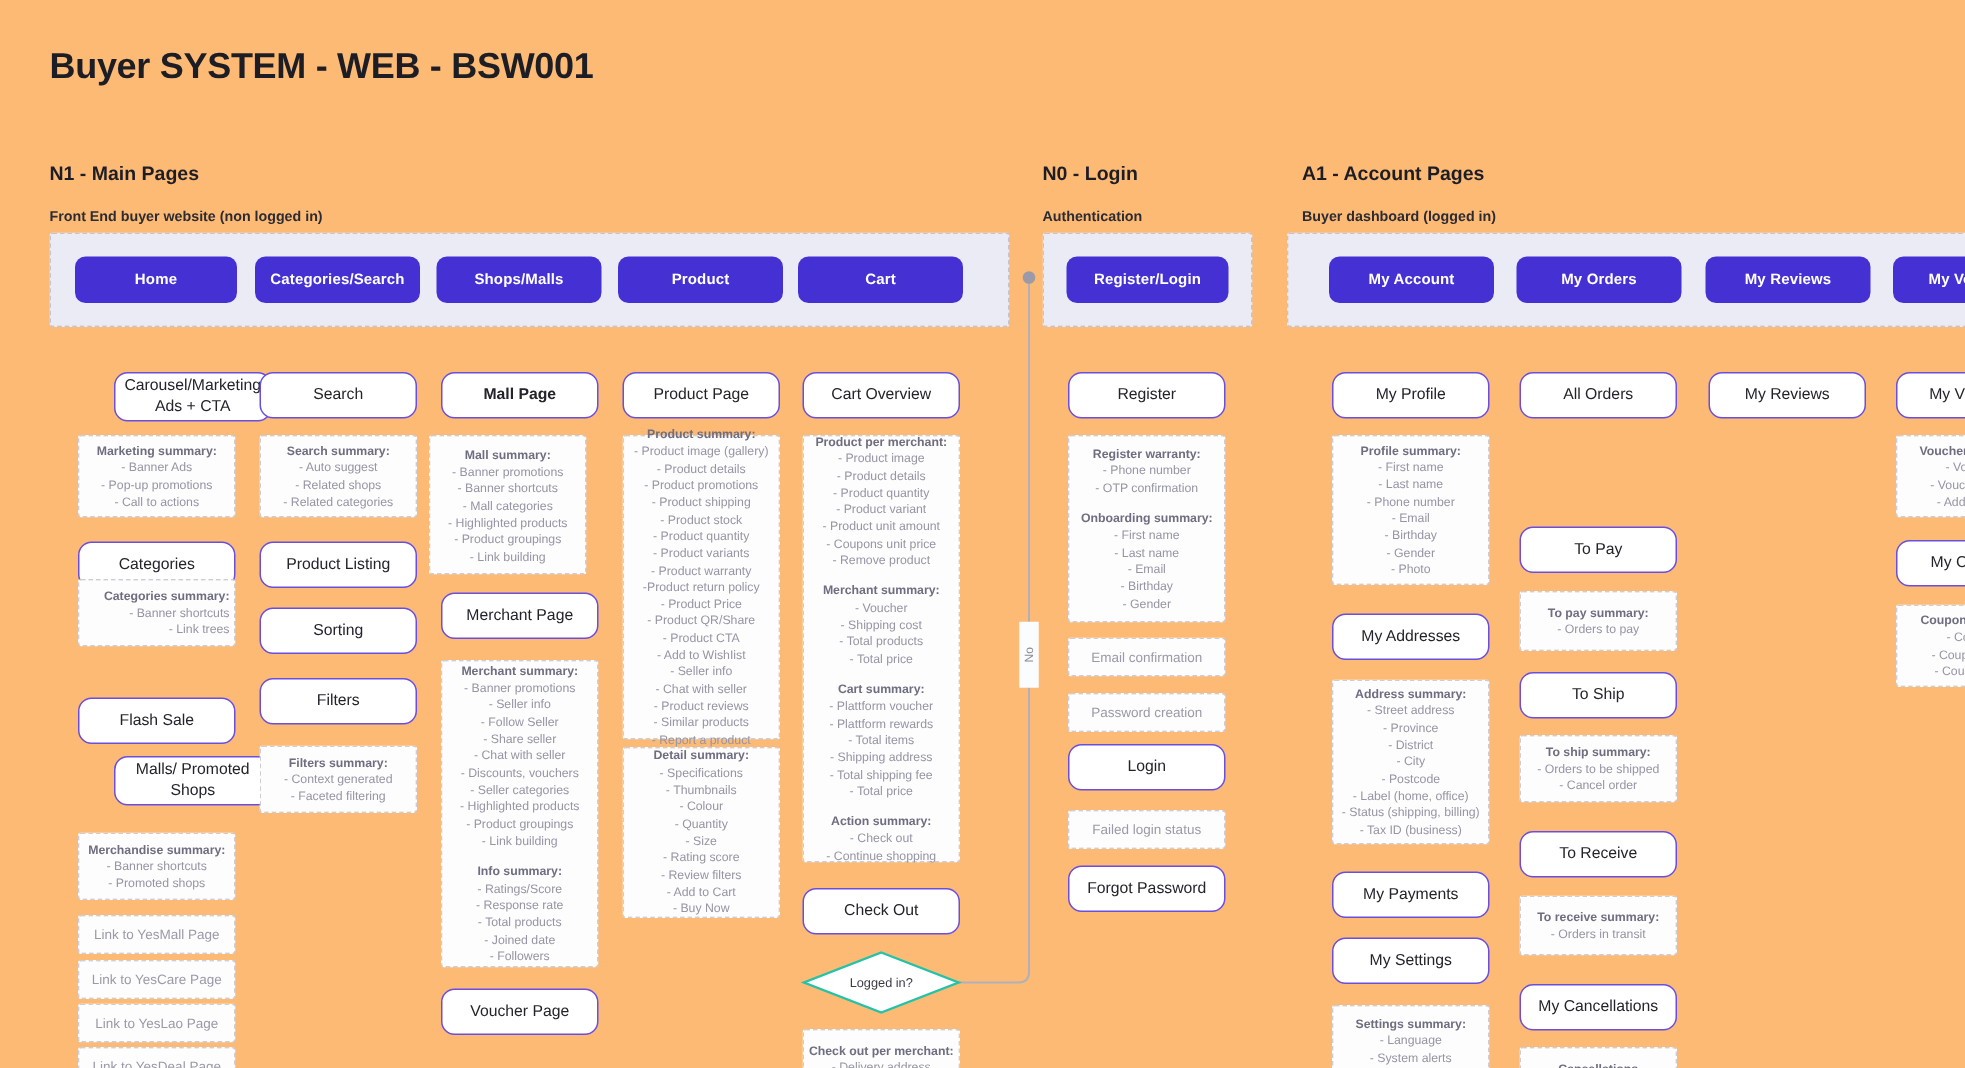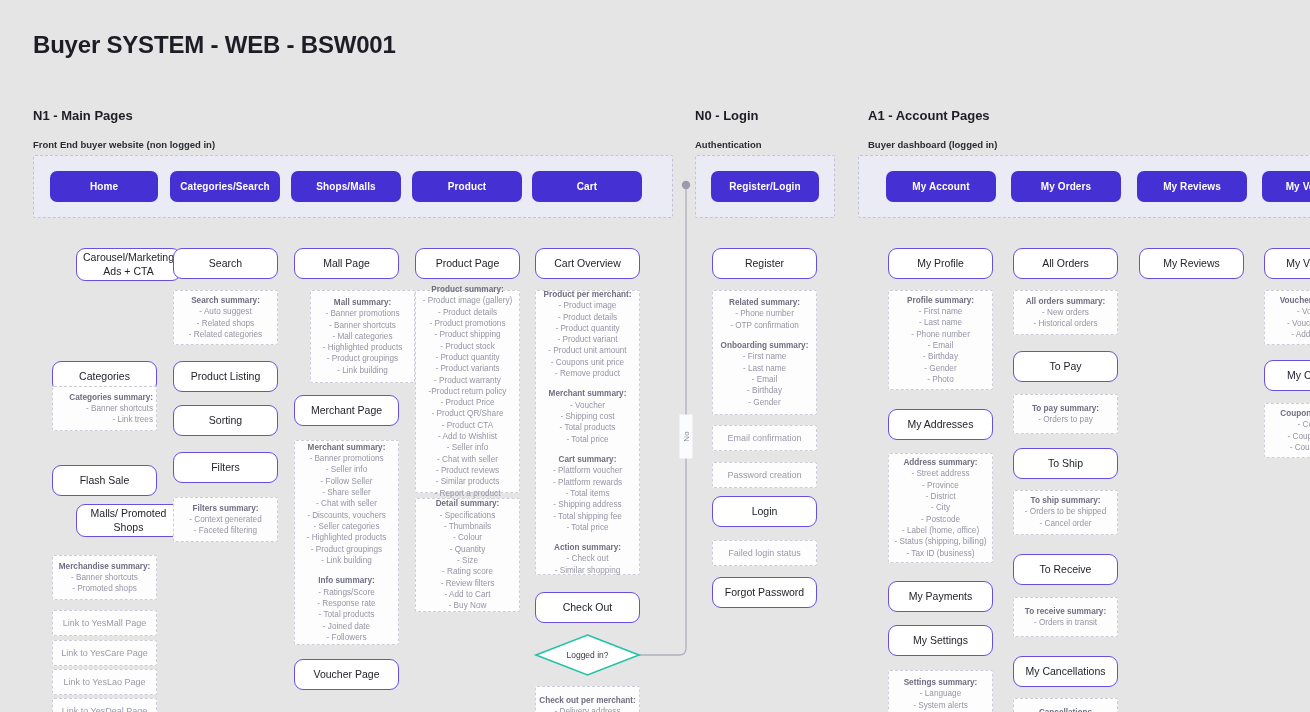--- a/index.html
+++ b/index.html
@@ -8,21 +8,21 @@
     margin: 0; padding: 0;
     width: 1310px; height: 712px;
     overflow: hidden;
     background: #fbfcfd;
     font-family: "Liberation Sans", "DejaVu Sans", sans-serif;
     color: #2e2e38;
   }
   #canvas {
     position: relative;
     width: 1310px; height: 712px;
-    background: #e5e5e5;
+    background: #fdba74;
     overflow: hidden;
   }
 
   
   .title {
     position: absolute; left: 33px; top: 31px;
     font-size: 24px; font-weight: 700; letter-spacing: -0.2px;
     color: #1d1d25; white-space: nowrap;
   }
   .subtitle-row {
@@ -165,20 +165,28 @@
   <div class="nav-pill" style="left:1137px; top:171px; width:110px;">My Reviews</div>
   <div class="nav-pill" style="left:1262px; top:171px; width:110px;">My Vouchers</div>
 
   <svg class="connector" width="1310" height="712">
     <path d="M 686,185 L 686,648 Q 686,655 679,655 L 565,655" fill="none" stroke="#b0b0bc" stroke-width="1.3"></path>
     <circle cx="686" cy="185" r="4.2" fill="#9a9aa8"></circle>
   </svg>
   <div class="conn-label" style="left:664px; top:430px; width:44px; text-align:center;">No</div>
 
   <div class="node two-line" style="left:52px; top:248px; width:105px; height:33px;">Carousel/Marketing Ads + CTA</div>
+  <div class="spec" style="left:52px; top:290px; width:105px; height:55px;">
+      <span class="grp">
+        <span class="hd">Marketing summary:</span>
+        <span class="ln">- Banner Ads</span>
+        <span class="ln">- Pop-up promotions</span>
+        <span class="ln">- Call to actions</span>
+      </span>
+    </div>
   <div class="node" style="left:52px; top:361px; width:105px; height:31px;">Categories</div>
   <div class="spec" style="left:52px; top:386px; width:105px; height:45px;text-align:right;">
       <span class="grp">
         <span class="hd">Categories summary:</span>
         <span class="ln">- Banner shortcuts</span>
         <span class="ln">- Link trees</span>
       </span>
     </div>
   <div class="node" style="left:52px; top:465px; width:105px; height:31px;">Flash Sale</div>
   <div class="node two-line" style="left:52px; top:504px; width:105px; height:33px;">Malls/ Promoted Shops</div>
@@ -207,22 +215,22 @@
   <div class="node" style="left:173px; top:405px; width:105px; height:31px;">Sorting</div>
   <div class="node" style="left:173px; top:452px; width:105px; height:31px;">Filters</div>
   <div class="spec" style="left:173px; top:497px; width:105px; height:45px;">
       <span class="grp">
         <span class="hd">Filters summary:</span>
         <span class="ln">- Context generated</span>
         <span class="ln">- Faceted filtering</span>
       </span>
     </div>
 
-  <div class="node" style="left:294px; top:248px; width:105px; height:31px;">Mall Page</div>
-  <div class="spec" style="left:310px; top:290px; width:105px; height:93px;">
+  <div class="node" style="left:294px; top:248px; width:105px; height:31px;font-weight:bold;">Mall Page</div>
+  <div class="spec" style="left:286px; top:290px; width:105px; height:93px;justify-content:flex-end;">
       <span class="grp">
         <span class="hd">Mall summary:</span>
         <span class="ln">- Banner promotions</span>
         <span class="ln">- Banner shortcuts</span>
         <span class="ln">- Mall categories</span>
         <span class="ln">- Highlighted products</span>
         <span class="ln">- Product groupings</span>
         <span class="ln">- Link building</span>
       </span>
     </div>
@@ -315,21 +323,21 @@
         <span class="ln">- Plattform voucher</span>
         <span class="ln">- Plattform rewards</span>
         <span class="ln">- Total items</span>
         <span class="ln">- Shipping address</span>
         <span class="ln">- Total shipping fee</span>
         <span class="ln">- Total price</span>
       </span>
       <span class="grp">
         <span class="hd">Action summary:</span>
         <span class="ln">- Check out</span>
-        <span class="ln">- Similar shopping</span>
+        <span class="ln">- Continue shopping</span>
       </span>
     </div>
   <div class="node" style="left:535px; top:592px; width:105px; height:31px;">Check Out</div>
 
   <div class="diamond-wrap" style="left:535px; top:634px; width:105px; height:42px;">
     <svg width="105" height="42" viewBox="0 0 105 42">
       <polygon points="52.5,1 104,21 52.5,41 1,21" fill="#ffffff" stroke="#22c3a6" stroke-width="1.6"></polygon>
     </svg>
     <div class="diamond-label">Logged in?</div>
   </div>
@@ -337,21 +345,21 @@
   <div class="spec" style="left:535px; top:686px; width:105px; height:40px;">
       <span class="grp">
         <span class="hd">Check out per merchant:</span>
         <span class="ln">- Delivery address</span>
       </span>
     </div>
 
   <div class="node" style="left:712px; top:248px; width:105px; height:31px;">Register</div>
   <div class="spec" style="left:712px; top:290px; width:105px; height:125px;">
       <span class="grp">
-        <span class="hd">Related summary:</span>
+        <span class="hd">Register warranty:</span>
         <span class="ln">- Phone number</span>
         <span class="ln">- OTP confirmation</span>
       </span>
       <span class="grp">
         <span class="hd">Onboarding summary:</span>
         <span class="ln">- First name</span>
         <span class="ln">- Last name</span>
         <span class="ln">- Email</span>
         <span class="ln">- Birthday</span>
         <span class="ln">- Gender</span>
@@ -394,36 +402,29 @@
   <div class="node" style="left:888px; top:625px; width:105px; height:31px;text-align:right;">My Settings</div>
   <div class="spec" style="left:888px; top:670px; width:105px; height:48px;">
       <span class="grp">
         <span class="hd">Settings summary:</span>
         <span class="ln">- Language</span>
         <span class="ln">- System alerts</span>
       </span>
     </div>
 
   <div class="node" style="left:1013px; top:248px; width:105px; height:31px;">All Orders</div>
-  <div class="spec" style="left:1013px; top:290px; width:105px; height:45px;">
-      <span class="grp">
-        <span class="hd">All orders summary:</span>
-        <span class="ln">- New orders</span>
-        <span class="ln">- Historical orders</span>
-      </span>
-    </div>
   <div class="node" style="left:1013px; top:351px; width:105px; height:31px;">To Pay</div>
   <div class="spec" style="left:1013px; top:394px; width:105px; height:40px;">
       <span class="grp">
         <span class="hd">To pay summary:</span>
         <span class="ln">- Orders to pay</span>
       </span>
     </div>
   <div class="node" style="left:1013px; top:448px; width:105px; height:31px;">To Ship</div>
-  <div class="spec" style="left:1013px; top:490px; width:105px; height:45px;justify-content:flex-end;">
+  <div class="spec" style="left:1013px; top:490px; width:105px; height:45px;">
       <span class="grp">
         <span class="hd">To ship summary:</span>
         <span class="ln">- Orders to be shipped</span>
         <span class="ln">- Cancel order</span>
       </span>
     </div>
   <div class="node" style="left:1013px; top:554px; width:105px; height:31px;">To Receive</div>
   <div class="spec" style="left:1013px; top:597px; width:105px; height:40px;">
       <span class="grp">
         <span class="hd">To receive summary:</span>

